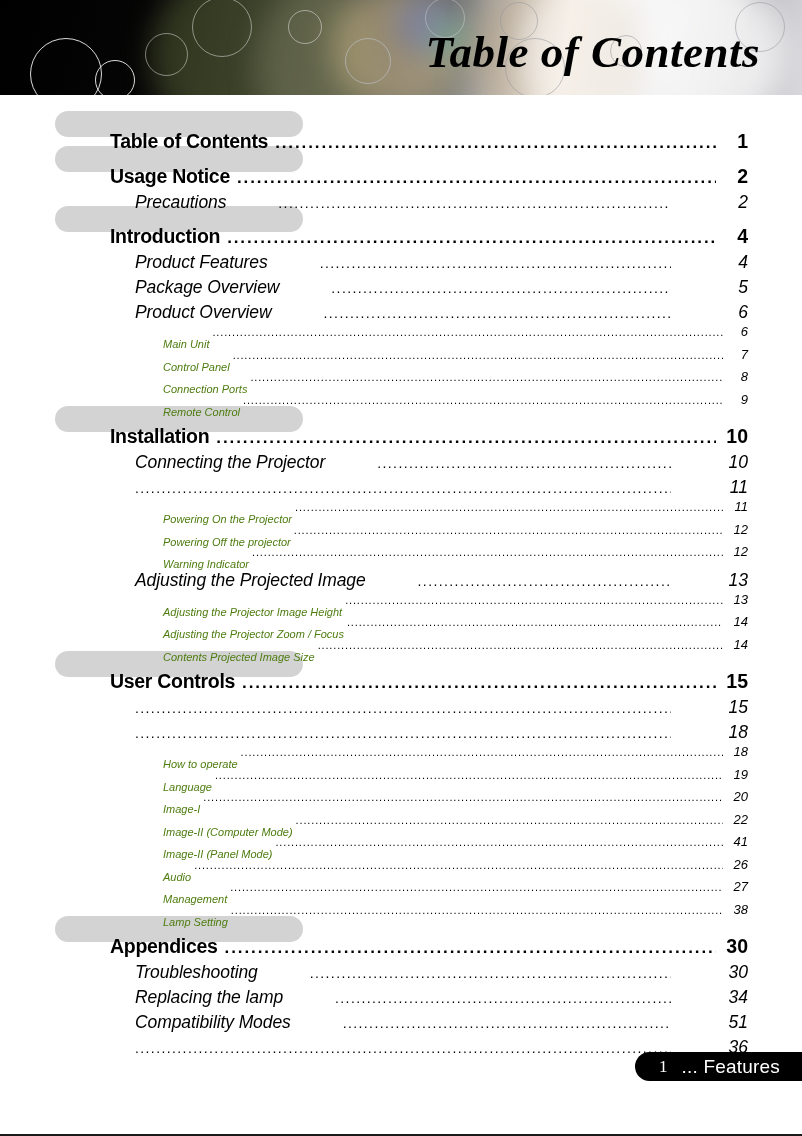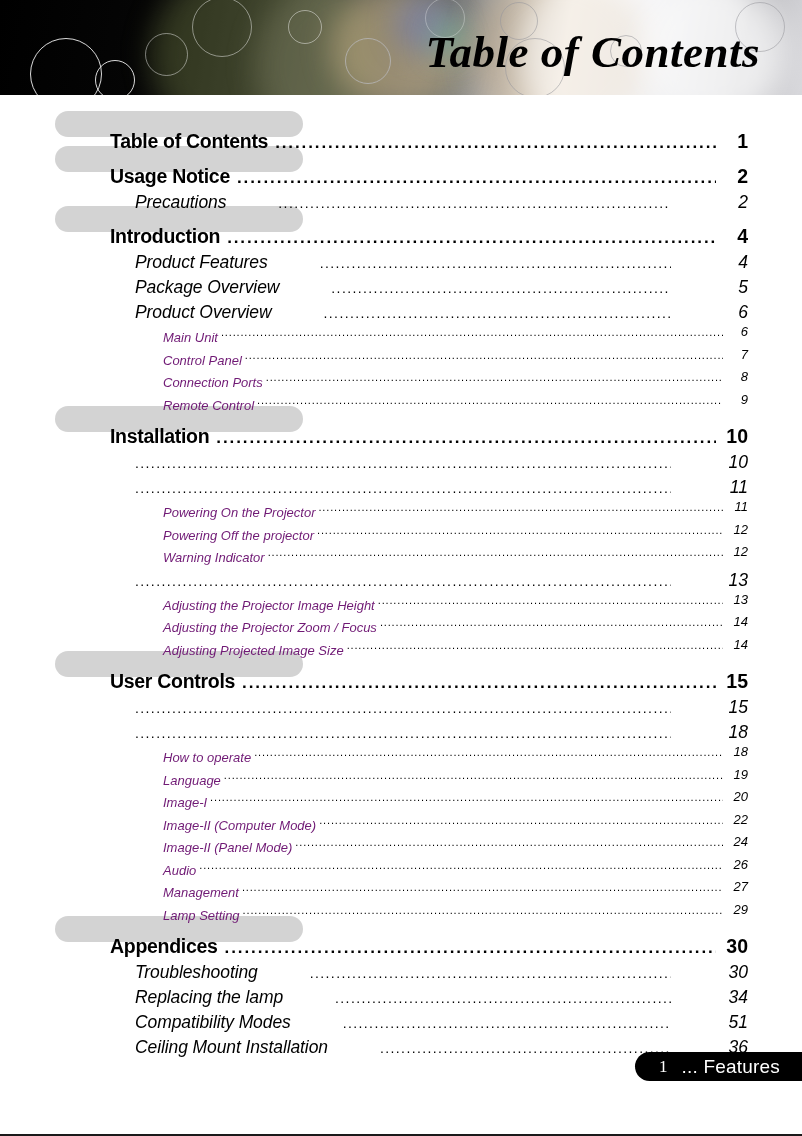--- a/index.html
+++ b/index.html
@@ -164,26 +164,26 @@
     top: 18px;
   }
 
   
   .lvl3 {
     height: 22.5px;
     padding-left: 163px;
     padding-right: 54px;
   }
   .lvl3 .label {
-    font-size: 13px;
+    font-size: 11px;
     font-style: italic;
-    color: #701a75;
+    color: #4d7c0f;
     padding-right: 3px;
     position: relative;
-    top: 21px;
+    top: 27px;
   }
   .lvl3 .leader {
     font-size: 11px;
     letter-spacing: 0.85px;
     position: relative;
     top: 15px;
   }
   .lvl3 .pagenum {
     font-size: 13px;
     font-style: italic;
@@ -313,20 +313,21 @@
       <span class="leader">...............................................................................................................................................................</span>
       <span class="pagenum">9</span>
     </div>
     <div class="row lvl1 gap-before">
       <div class="pill"></div>
       <span class="label">Installation</span>
       <span class="leader">...............................................................................................................................................................</span>
       <span class="pagenum">10</span>
     </div>
     <div class="row lvl2">
+      <span class="label">Connecting the Projector</span>
       <span class="leader">...............................................................................................................................................................</span>
       <span class="pagenum">10</span>
     </div>
     <div class="row lvl2">
       <span class="leader">...............................................................................................................................................................</span>
       <span class="pagenum">11</span>
     </div>
     <div class="row lvl3">
       <span class="label">Powering On the Projector</span>
       <span class="leader">...............................................................................................................................................................</span>
@@ -336,35 +337,36 @@
       <span class="label">Powering Off the projector</span>
       <span class="leader">...............................................................................................................................................................</span>
       <span class="pagenum">12</span>
     </div>
     <div class="row lvl3">
       <span class="label">Warning Indicator</span>
       <span class="leader">...............................................................................................................................................................</span>
       <span class="pagenum">12</span>
     </div>
     <div class="row lvl2">
+      <span class="label">Adjusting the Projected Image</span>
       <span class="leader">...............................................................................................................................................................</span>
       <span class="pagenum">13</span>
     </div>
     <div class="row lvl3">
       <span class="label">Adjusting the Projector Image Height</span>
       <span class="leader">...............................................................................................................................................................</span>
       <span class="pagenum">13</span>
     </div>
     <div class="row lvl3">
       <span class="label">Adjusting the Projector Zoom / Focus</span>
       <span class="leader">...............................................................................................................................................................</span>
       <span class="pagenum">14</span>
     </div>
     <div class="row lvl3">
-      <span class="label">Adjusting Projected Image Size</span>
+      <span class="label">Contents Projected Image Size</span>
       <span class="leader">...............................................................................................................................................................</span>
       <span class="pagenum">14</span>
     </div>
     <div class="row lvl1 gap-before">
       <div class="pill"></div>
       <span class="label">User Controls</span>
       <span class="leader">...............................................................................................................................................................</span>
       <span class="pagenum">15</span>
     </div>
     <div class="row lvl2">
@@ -391,36 +393,36 @@
       <span class="pagenum">20</span>
     </div>
     <div class="row lvl3">
       <span class="label">Image-II (Computer Mode)</span>
       <span class="leader">...............................................................................................................................................................</span>
       <span class="pagenum">22</span>
     </div>
     <div class="row lvl3">
       <span class="label">Image-II (Panel Mode)</span>
       <span class="leader">...............................................................................................................................................................</span>
-      <span class="pagenum">24</span>
+      <span class="pagenum">41</span>
     </div>
     <div class="row lvl3">
       <span class="label">Audio</span>
       <span class="leader">...............................................................................................................................................................</span>
       <span class="pagenum">26</span>
     </div>
     <div class="row lvl3">
       <span class="label">Management</span>
       <span class="leader">...............................................................................................................................................................</span>
       <span class="pagenum">27</span>
     </div>
     <div class="row lvl3">
       <span class="label">Lamp Setting</span>
       <span class="leader">...............................................................................................................................................................</span>
-      <span class="pagenum">29</span>
+      <span class="pagenum">38</span>
     </div>
     <div class="row lvl1 gap-before">
       <div class="pill"></div>
       <span class="label">Appendices</span>
       <span class="leader">...............................................................................................................................................................</span>
       <span class="pagenum">30</span>
     </div>
     <div class="row lvl2">
       <span class="label">Troubleshooting</span>
       <span class="leader">...............................................................................................................................................................</span>
@@ -430,21 +432,20 @@
       <span class="label">Replacing the lamp</span>
       <span class="leader">...............................................................................................................................................................</span>
       <span class="pagenum">34</span>
     </div>
     <div class="row lvl2">
       <span class="label">Compatibility Modes</span>
       <span class="leader">...............................................................................................................................................................</span>
       <span class="pagenum">51</span>
     </div>
     <div class="row lvl2">
-      <span class="label">Ceiling Mount Installation</span>
       <span class="leader">...............................................................................................................................................................</span>
       <span class="pagenum">36</span>
     </div>
   </div>
 
 <div class="footer-badge">
   <span class="footer-page">1</span>
   <span class="footer-lang">... Features</span>
 </div>
 

